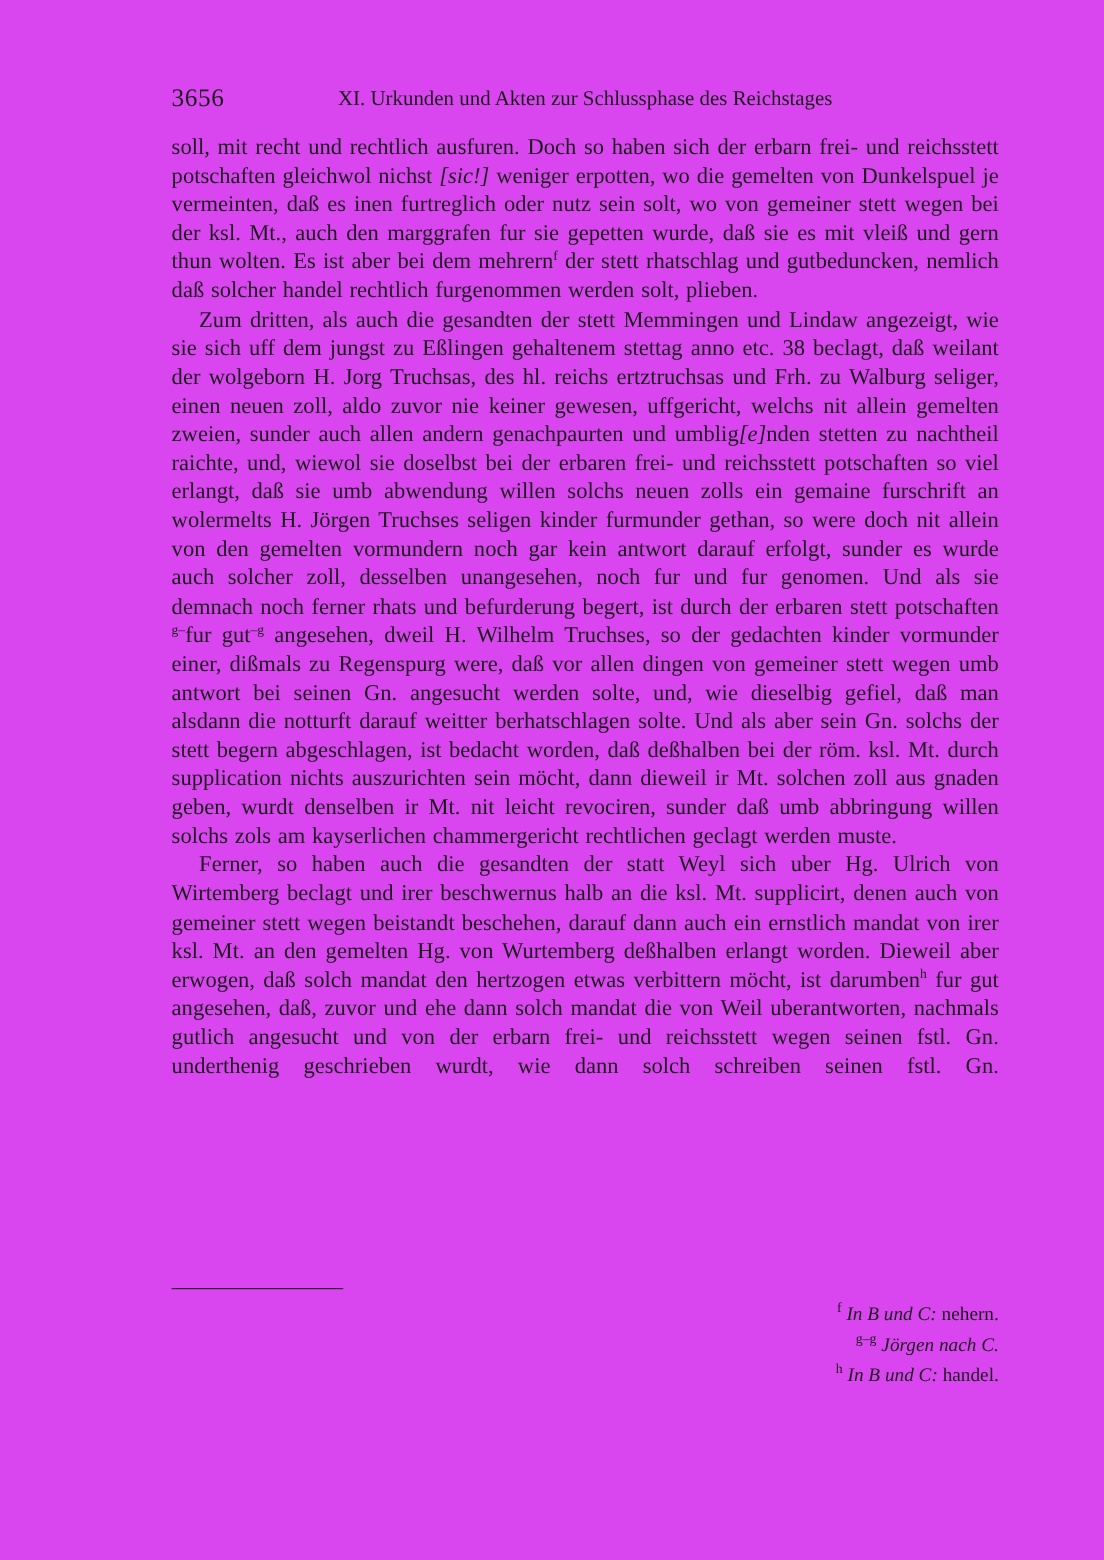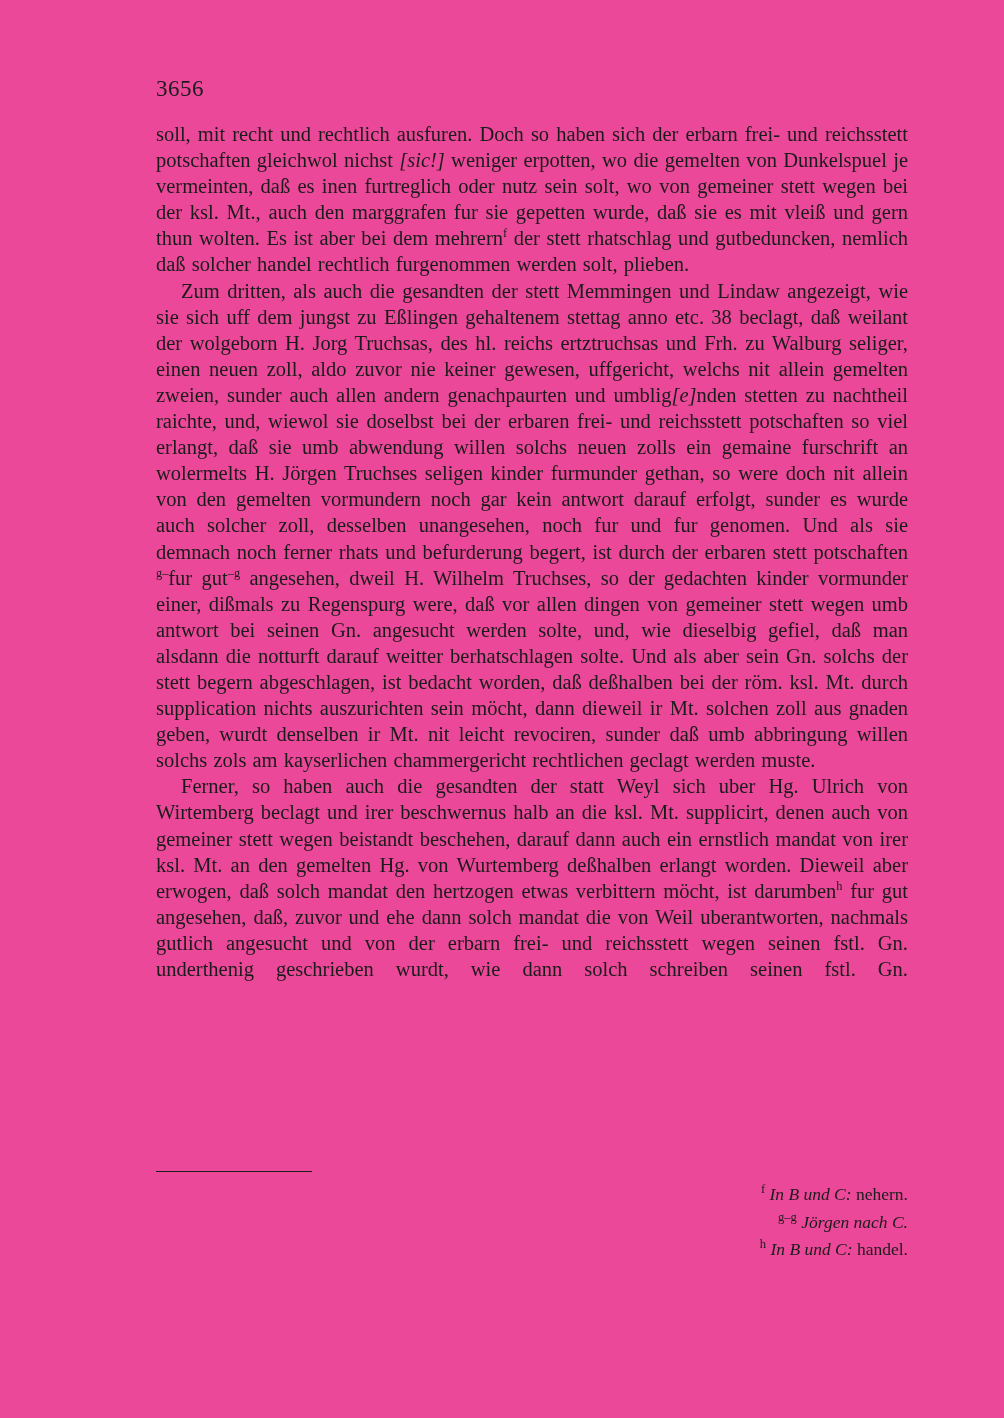--- a/index.html
+++ b/index.html
@@ -12,21 +12,21 @@
     width: 1004px;
     height: 1418px;
     overflow: hidden;
     color: #1b1b1b;
     font-family: "Liberation Serif", "DejaVu Serif", serif;
     -webkit-font-smoothing: antialiased;
   }
   .sheet {
     position: absolute;
     inset: 0;
-    background: #ec4899;
+    background: #d946ef;
   }
   
   .header {
     position: absolute;
     top: 76px;
     left: 156px;
     width: 752px;
     height: 30px;
   }
   .page-num {
@@ -85,20 +85,21 @@
   .footnote { padding-left: 31px; text-align: right; }
   .footnote sup { font-size: 0.72em; }
 </style>
 </head>
 <body>
 
 <div class="sheet">
 
   <div class="header">
     <span class="page-num">3656</span>
+    <span class="running">XI. Urkunden und Akten zur Schlussphase des Reichstages</span>
   </div>
 
   <div class="textblock">
 
     <p><span>soll, mit recht und rechtlich ausfuren. Doch so haben sich der erbarn frei- und reichsstett potschaften gleichwol nichst </span><span class="it">[sic!]</span><span> weniger erpotten, wo die gemelten von Dunkelspuel je vermeinten, daß es inen furtreglich oder nutz sein solt, wo von gemeiner stett wegen bei der ksl. Mt., auch den marggrafen fur sie gepetten wurde, daß sie es mit vleiß und gern thun wolten. Es ist aber bei dem mehrern</span><sup>f</sup><span> der stett rhatschlag und gutbeduncken, nemlich daß solcher handel rechtlich furgenommen werden solt, plieben.</span></p>
 
     <p class="indent"><span>Zum dritten, als auch die gesandten der stett Memmingen und Lindaw angezeigt, wie sie sich uff dem jungst zu Eßlingen gehaltenem stettag anno etc. 38 beclagt, daß weilant der wolgeborn H. Jorg Truchsas, des hl. reichs ertztruchsas und Frh. zu Walburg seliger, einen neuen zoll, aldo zuvor nie keiner gewesen, uffgericht, welchs nit allein gemelten zweien, sunder auch allen andern genachpaurten und umblig</span><span class="it">[e]</span><span>nden stetten zu nachtheil raichte, und, wiewol sie doselbst bei der erbaren frei- und reichsstett potschaften so viel erlangt, daß sie umb abwendung willen solchs neuen zolls ein gemaine furschrift an wolermelts H. Jörgen Truchses seligen kinder furmunder gethan, so were doch nit allein von den gemelten vormundern noch gar kein antwort darauf erfolgt, sunder es wurde auch solcher zoll, desselben unangesehen, noch fur und fur genomen. Und als sie demnach noch ferner rhats und befurderung begert, ist durch der erbaren stett potschaften </span><sup>g–</sup><span>fur gut</span><sup>–g</sup><span> angesehen, dweil H. Wilhelm Truchses, so der gedachten kinder vormunder einer, dißmals zu Regenspurg were, daß vor allen dingen von gemeiner stett wegen umb antwort bei seinen Gn. angesucht werden solte, und, wie dieselbig gefiel, daß man alsdann die notturft darauf weitter berhatschlagen solte. Und als aber sein Gn. solchs der stett begern abgeschlagen, ist bedacht worden, daß deßhalben bei der röm. ksl. Mt. durch supplication nichts auszurichten sein möcht, dann dieweil ir Mt. solchen zoll aus gnaden geben, wurdt denselben ir Mt. nit leicht revociren, sunder daß umb abbringung willen solchs zols am kayserlichen chammergericht rechtlichen geclagt werden muste.</span></p>
 
     <p class="indent just-last"><span>Ferner, so haben auch die gesandten der statt Weyl sich uber Hg. Ulrich von Wirtemberg beclagt und irer beschwernus halb an die ksl. Mt. supplicirt, denen auch von gemeiner stett wegen beistandt beschehen, darauf dann auch ein ernstlich mandat von irer ksl. Mt. an den gemelten Hg. von Wurtemberg deßhalben erlangt worden. Dieweil aber erwogen, daß solch mandat den hertzogen etwas verbittern möcht, ist darumben</span><sup>h</sup><span> fur gut angesehen, daß, zuvor und ehe dann solch mandat die von Weil uberantworten, nachmals gutlich angesucht und von der erbarn frei- und reichsstett wegen seinen fstl. Gn. underthenig geschrieben wurdt, wie dann solch schreiben seinen fstl. Gn.</span></p>
 

